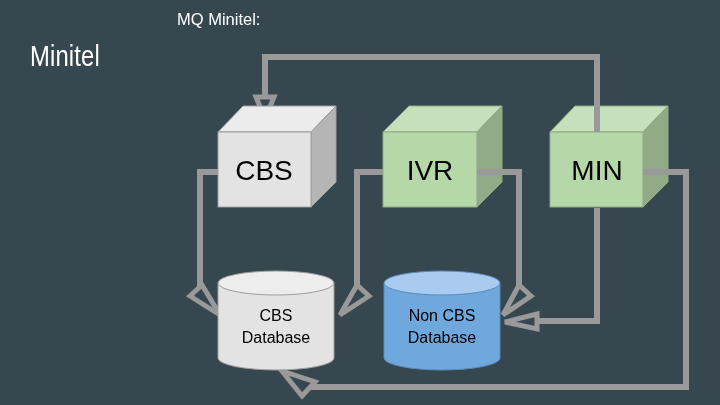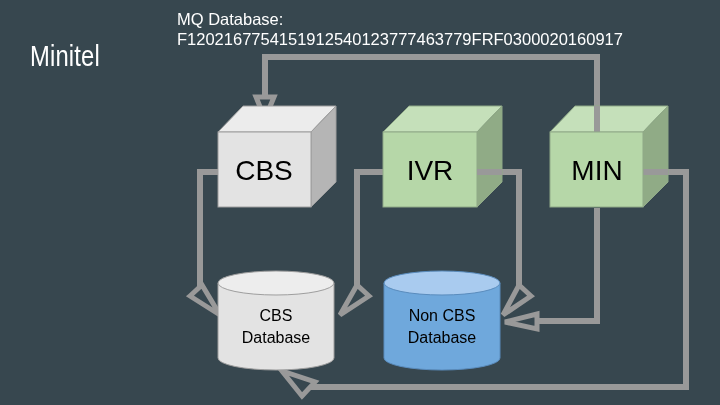--- a/index.html
+++ b/index.html
@@ -16,22 +16,21 @@
   }
   svg.diagram { position: absolute; left: 0; top: 0; }
   svg text { font-family: "Liberation Sans", sans-serif; }
 </style>
 </head>
 <body>
 
 <div class="slide">
   <div class="title">Minitel</div>
   <div class="mq">
-    <div>MQ Database:</div>
-    <div>F1202167754151912540123777463779FRF0300020160917</div>
+    <div>MQ Minitel:</div>
   </div>
 
   <svg class="diagram" width="720" height="405" viewBox="0 0 720 405">
 
     <g fill="none" stroke="#999999" stroke-width="6" stroke-linejoin="miter" stroke-linecap="butt">
 
       <polyline points="597,133 597,57 265,57 265,98"></polyline>
 
       <polyline points="218,172 200,172 200,290"></polyline>
 

